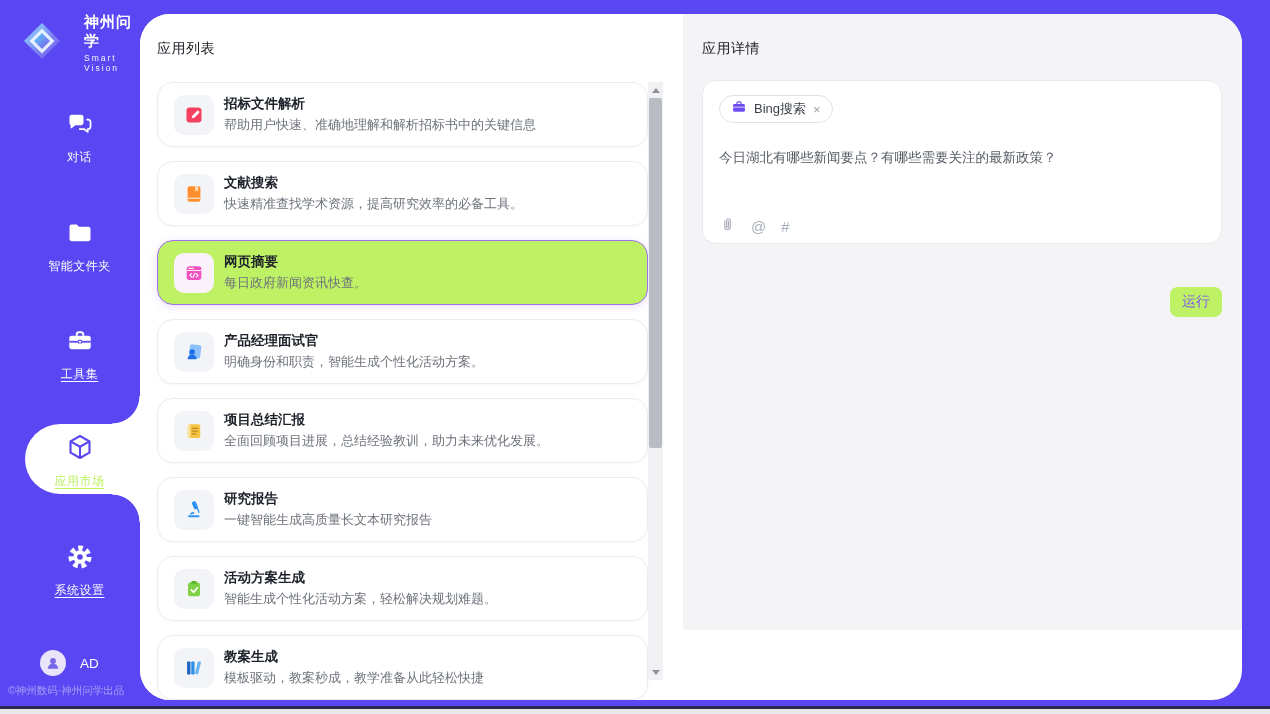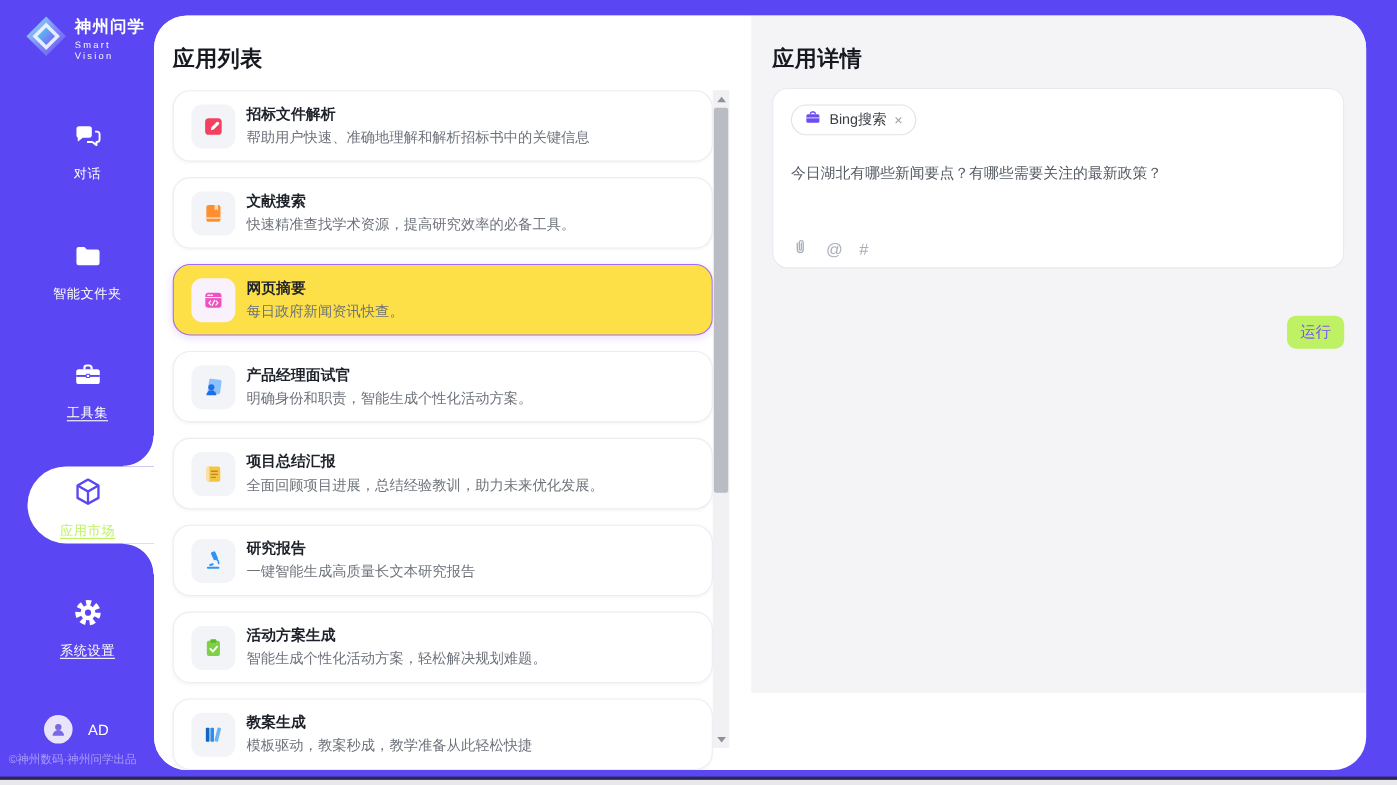--- a/index.html
+++ b/index.html
@@ -7,21 +7,21 @@
   body { font-family:"Liberation Sans","DejaVu Sans",sans-serif; }
 
   .screen { position:relative; width:1270px; height:714px; background:#5a46f2; overflow:hidden; }
 
   
   .bottom-line  { position:absolute; left:0; top:706px; width:1270px; height:3px; background:#2c2950; }
   .bottom-strip { position:absolute; left:0; top:709px; width:1270px; height:5px; background:#e8e8ea; }
 
   
   .sidebar { position:absolute; left:0; top:0; width:140px; height:706px; color:#fff; }
-  .logo { position:absolute; left:22px; top:13px; display:flex; align-items:center; gap:6px; }
+  .logo { position:absolute; left:22px; top:13px; display:flex; align-items:center; gap:22px; }
   .logo-text .logo-name { font-size:15px; font-weight:700; letter-spacing:1px; }
   .logo-text .logo-sub  { font-size:8.5px; letter-spacing:2px; margin-top:2px; opacity:.95; }
 
   .nav-item { position:absolute; left:0; width:159px; display:flex; flex-direction:column; align-items:center; gap:7px; cursor:pointer; }
   .nav-label { font-size:12px; letter-spacing:.5px; color:#fff; }
   .nav-item.underlined .nav-label { text-decoration:underline; text-underline-offset:3px; }
   .nav-item.active .nav-label { color:#bef264; }
 
   .active-bubble { position:absolute; left:25px; top:424px; width:115px; height:70px; background:#fff; border-radius:35px 0 0 35px; }
   .fillet { position:absolute; width:28px; height:28px; left:112px; }
@@ -29,28 +29,28 @@
   .fillet-bottom { top:494px; background:radial-gradient(circle 28px at 0 100%, #5a46f2 27px, #fff 27.8px); }
 
   .user-row { position:absolute; left:40px; top:650px; display:flex; align-items:center; gap:14px; cursor:pointer; }
   .avatar { width:26px; height:26px; border-radius:50%; background:#e9e4f9; display:flex; align-items:center; justify-content:center; }
   .user-name { font-size:13.5px; color:#fff; }
   .copyright { position:absolute; left:8px; top:684px; font-size:10.5px; color:rgba(255,255,255,.45); white-space:nowrap; }
 
   
   .content { position:absolute; left:140px; top:14px; width:1102px; height:686px; background:#fff; border-radius:30px; overflow:hidden; }
 
-  .panel-title { position:absolute; top:26px; font-size:20px; font-weight:700; color:#16191f; letter-spacing:.5px; }
+  .panel-title { position:absolute; top:26px; font-size:14px; font-weight:400; color:#16191f; letter-spacing:.5px; }
 
   
   .list-panel { position:absolute; left:0; top:0; width:543px; height:686px; background:#fff; }
   .list-panel .panel-title { left:17px; }
   .cards { position:absolute; left:17px; top:68px; width:491px; display:flex; flex-direction:column; gap:14px; }
   .card { position:relative; height:65px; background:#fff; border:1px solid #ebedf1; border-radius:16px; box-shadow:0 1px 3px rgba(25,28,40,.04); cursor:pointer; }
-  .card.selected { background:#fde047; border:1.5px solid #a06ef2; box-shadow:0 2px 8px rgba(160,110,242,.22); }
+  .card.selected { background:#bef264; border:1.5px solid #a06ef2; box-shadow:0 2px 8px rgba(160,110,242,.22); }
   .app-icon { position:absolute; left:16px; top:12px; width:40px; height:40px; border-radius:10px; background:#f3f4f7; display:flex; align-items:center; justify-content:center; }
   .card.selected .app-icon { background:#f9f2fd; }
   .card-name { position:absolute; left:66px; top:12px; font-size:13.5px; font-weight:700; color:#1d2129;text-align:center; }
   .card-desc { position:absolute; left:66px; top:33px; font-size:13px; color:#6e737b; white-space:nowrap; }
 
   
   .scrollbar { position:absolute; left:508px; top:68px; width:15px; height:598px; background:#f1f1f3; }
   .scroll-btn { position:absolute; left:0; width:15px; height:16px; display:flex; align-items:center; justify-content:center; cursor:pointer; }
   .scroll-btn.up { top:0; } .scroll-btn.down { bottom:0; }
   .tri-up   { width:0; height:0; border-left:4px solid transparent; border-right:4px solid transparent; border-bottom:5px solid #8f9399; }

